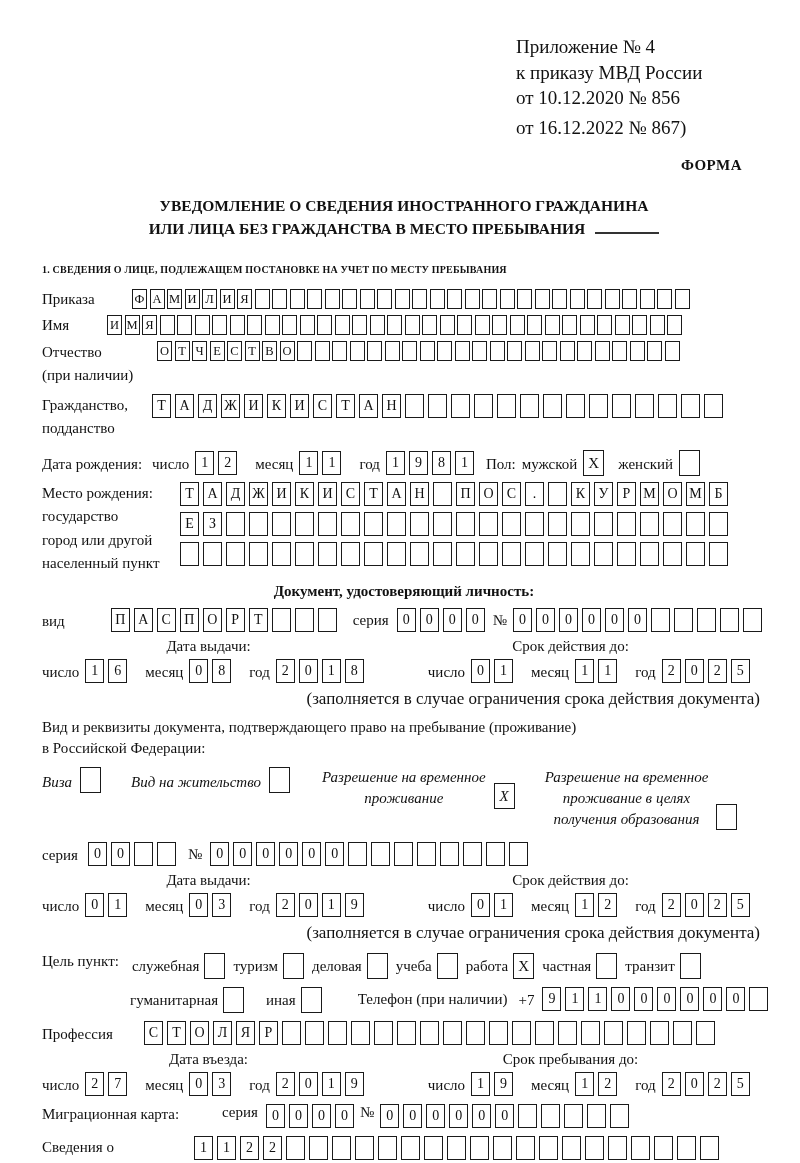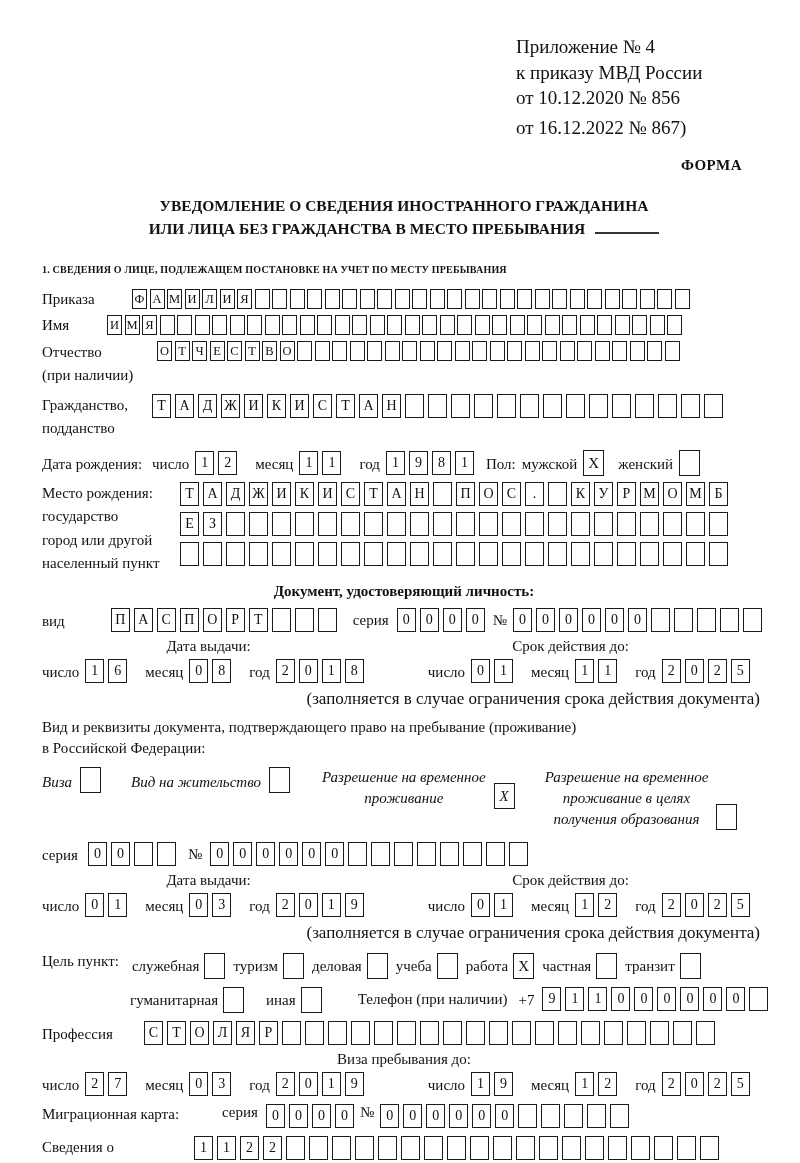--- a/index.html
+++ b/index.html
@@ -642,21 +642,22 @@
       <span class="cell"></span>
       <span class="cell"></span>
       <span class="cell"></span>
       <span class="cell"></span>
       <span class="cell"></span>
       <span class="cell"></span>
     </span>
 </div>
 
 <div class="dualhead">
-  <span>Виза пребывания до:</span>
+  <span>Дата въезда:</span>
+  <span>Срок пребывания до:</span>
 </div>
 <div class="row" style="align-items:center;margin-top:4px">
   <span class="dgroup">
     <span class="dl">число</span>
     <span class="boxes m">
         <span class="cell">2</span>
         <span class="cell">7</span>
       </span>
     <span class="dl">месяц</span>
     <span class="boxes m">

